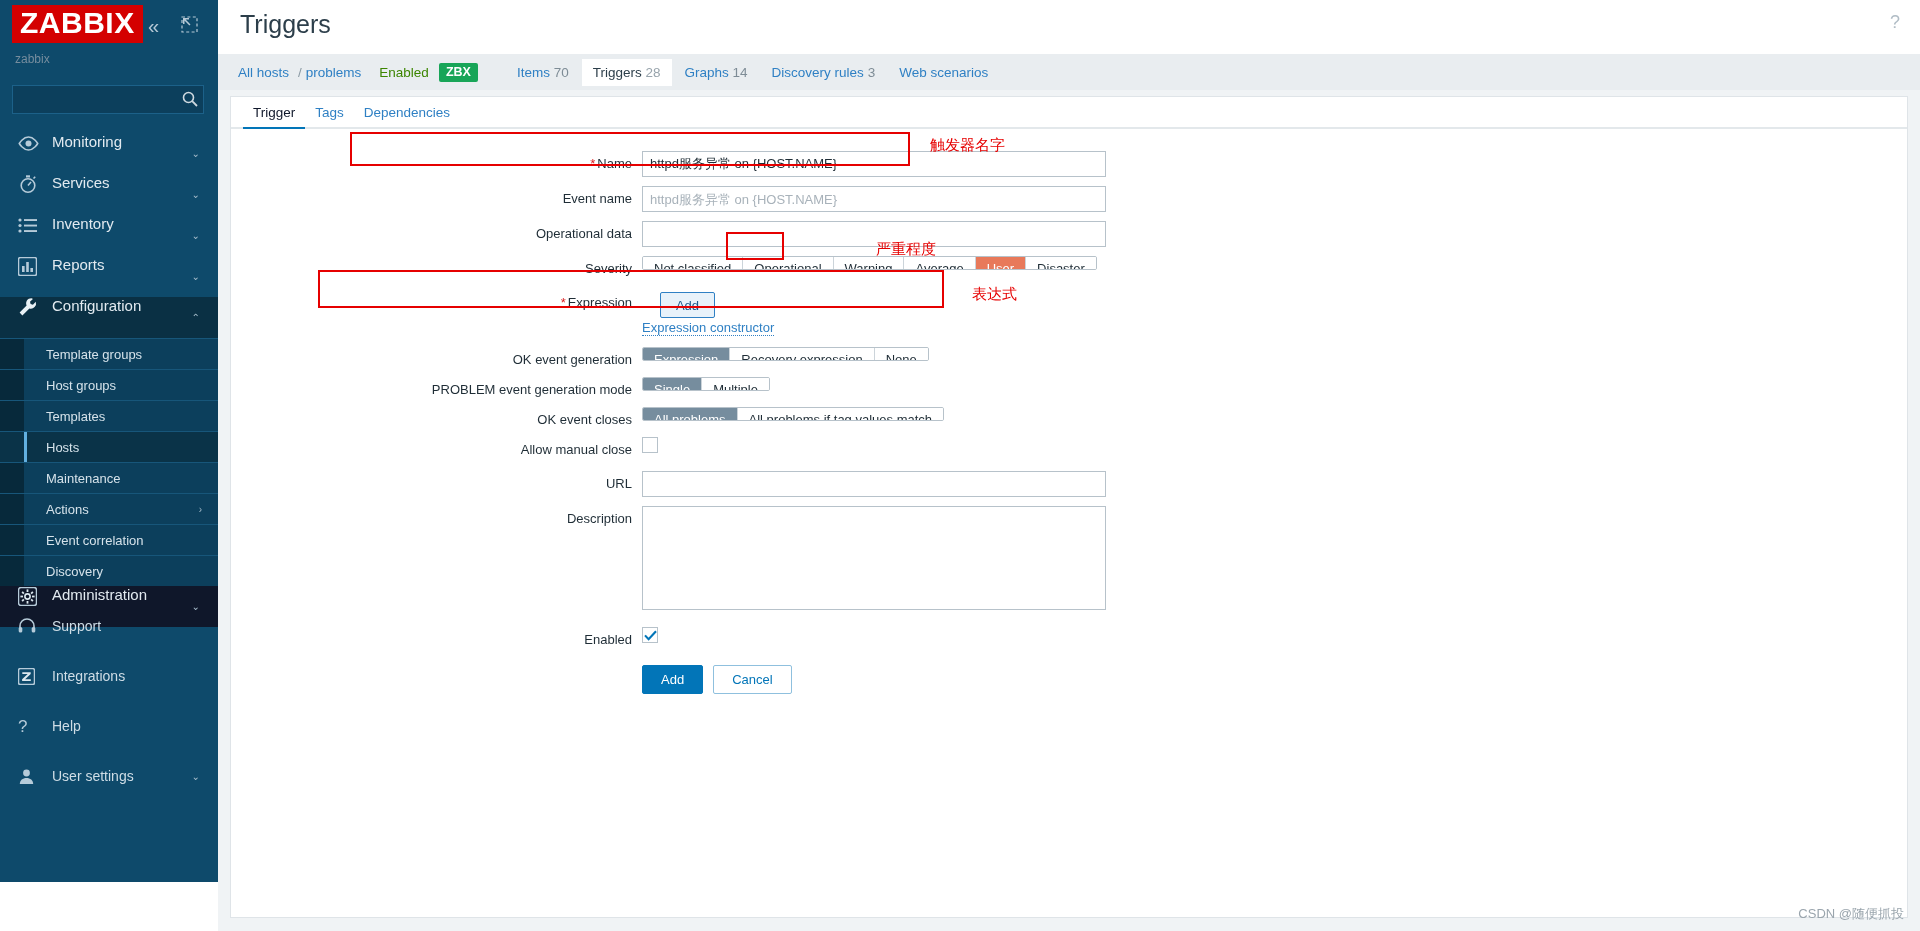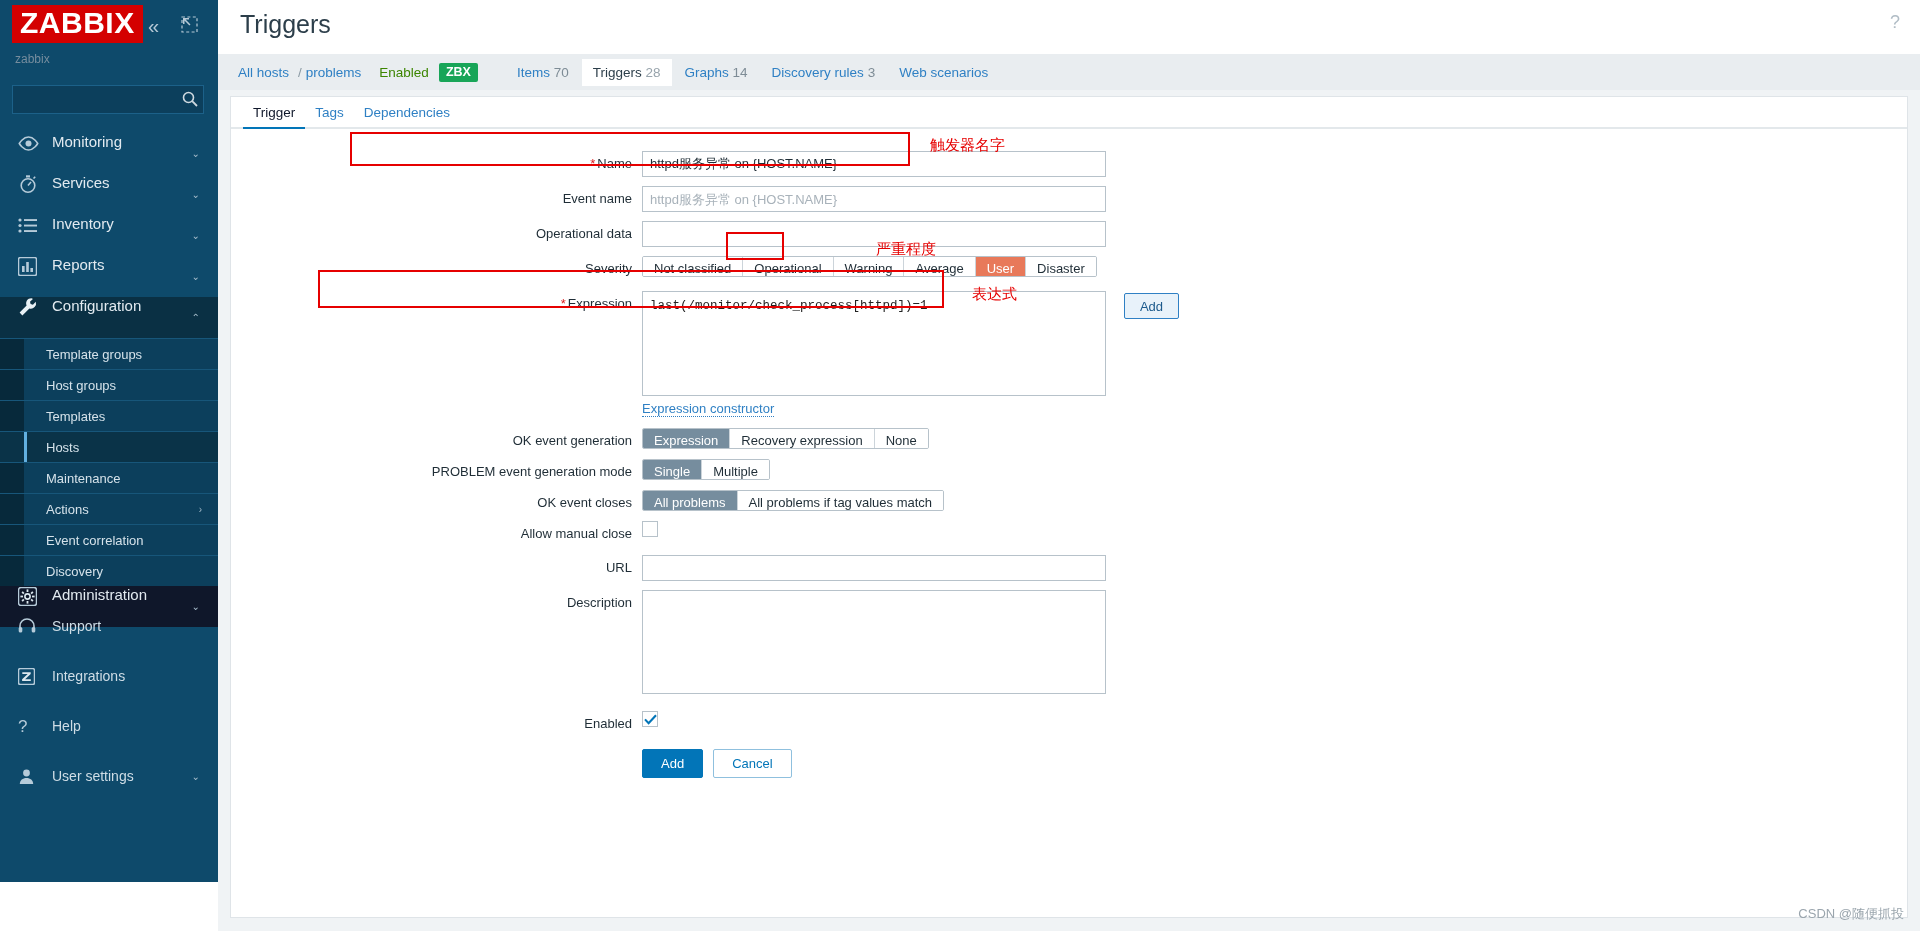--- a/index.html
+++ b/index.html
@@ -128,21 +128,21 @@
   input.txt::placeholder { color:#a8b2ba; }
   textarea.expr {
     width:464px; height:105px; resize:none;
     font-family:"Liberation Mono", monospace;
     font-size:12.5px; color:#222; line-height:1.5;
     padding:5px 7px;
   }
   textarea.desc { width:464px; height:104px; resize:none; }
 
   
-  .seg { display:flex; border:1px solid #b7c2ca; border-radius:2px; overflow:hidden; height:21px; }
+  .seg { display:flex; border:1px solid #b7c2ca; border-radius:2px; overflow:hidden; height:14px; }
   .seg .opt {
     padding:0 11px; height:23px; line-height:23px; font-size:13px; color:#1f2d36;
     background:#fff; border-left:1px solid #ccd4da; cursor:pointer; white-space:nowrap;
   }
   .seg .opt:first-child { border-left:none; }
   .seg .opt.sel { background:#768d9e; color:#fff; }
   .seg .opt.sev-high { background:#e8795a; color:#fff; }
 
   .link-dotted {
     color:#2f80c4; font-size:13px; text-decoration:none;
@@ -436,23 +436,20 @@
             <div class="opt sev-high">User</div>
             <div class="opt">Disaster</div>
           </div>
         </div>
       </div>
 
       <div class="row" style="margin-bottom:2px;">
         <div class="lbl-col">
           <span class="req">*</span><span>Expression</span>
         </div>
-        <div class="field-col">
-          <textarea class="txt expr" style="">last(/monitor/check_process[httpd])=1</textarea>
-        </div>
         <div style="margin-left:18px;padding-top:2px;">
           <button class="btn-add-expr">Add</button>
         </div>
       </div>
 
       <div class="row" style="margin-bottom:12px;">
         <div class="lbl-col"></div>
         <div class="field-col">
           <span class="link-dotted">Expression constructor</span>
         </div>

